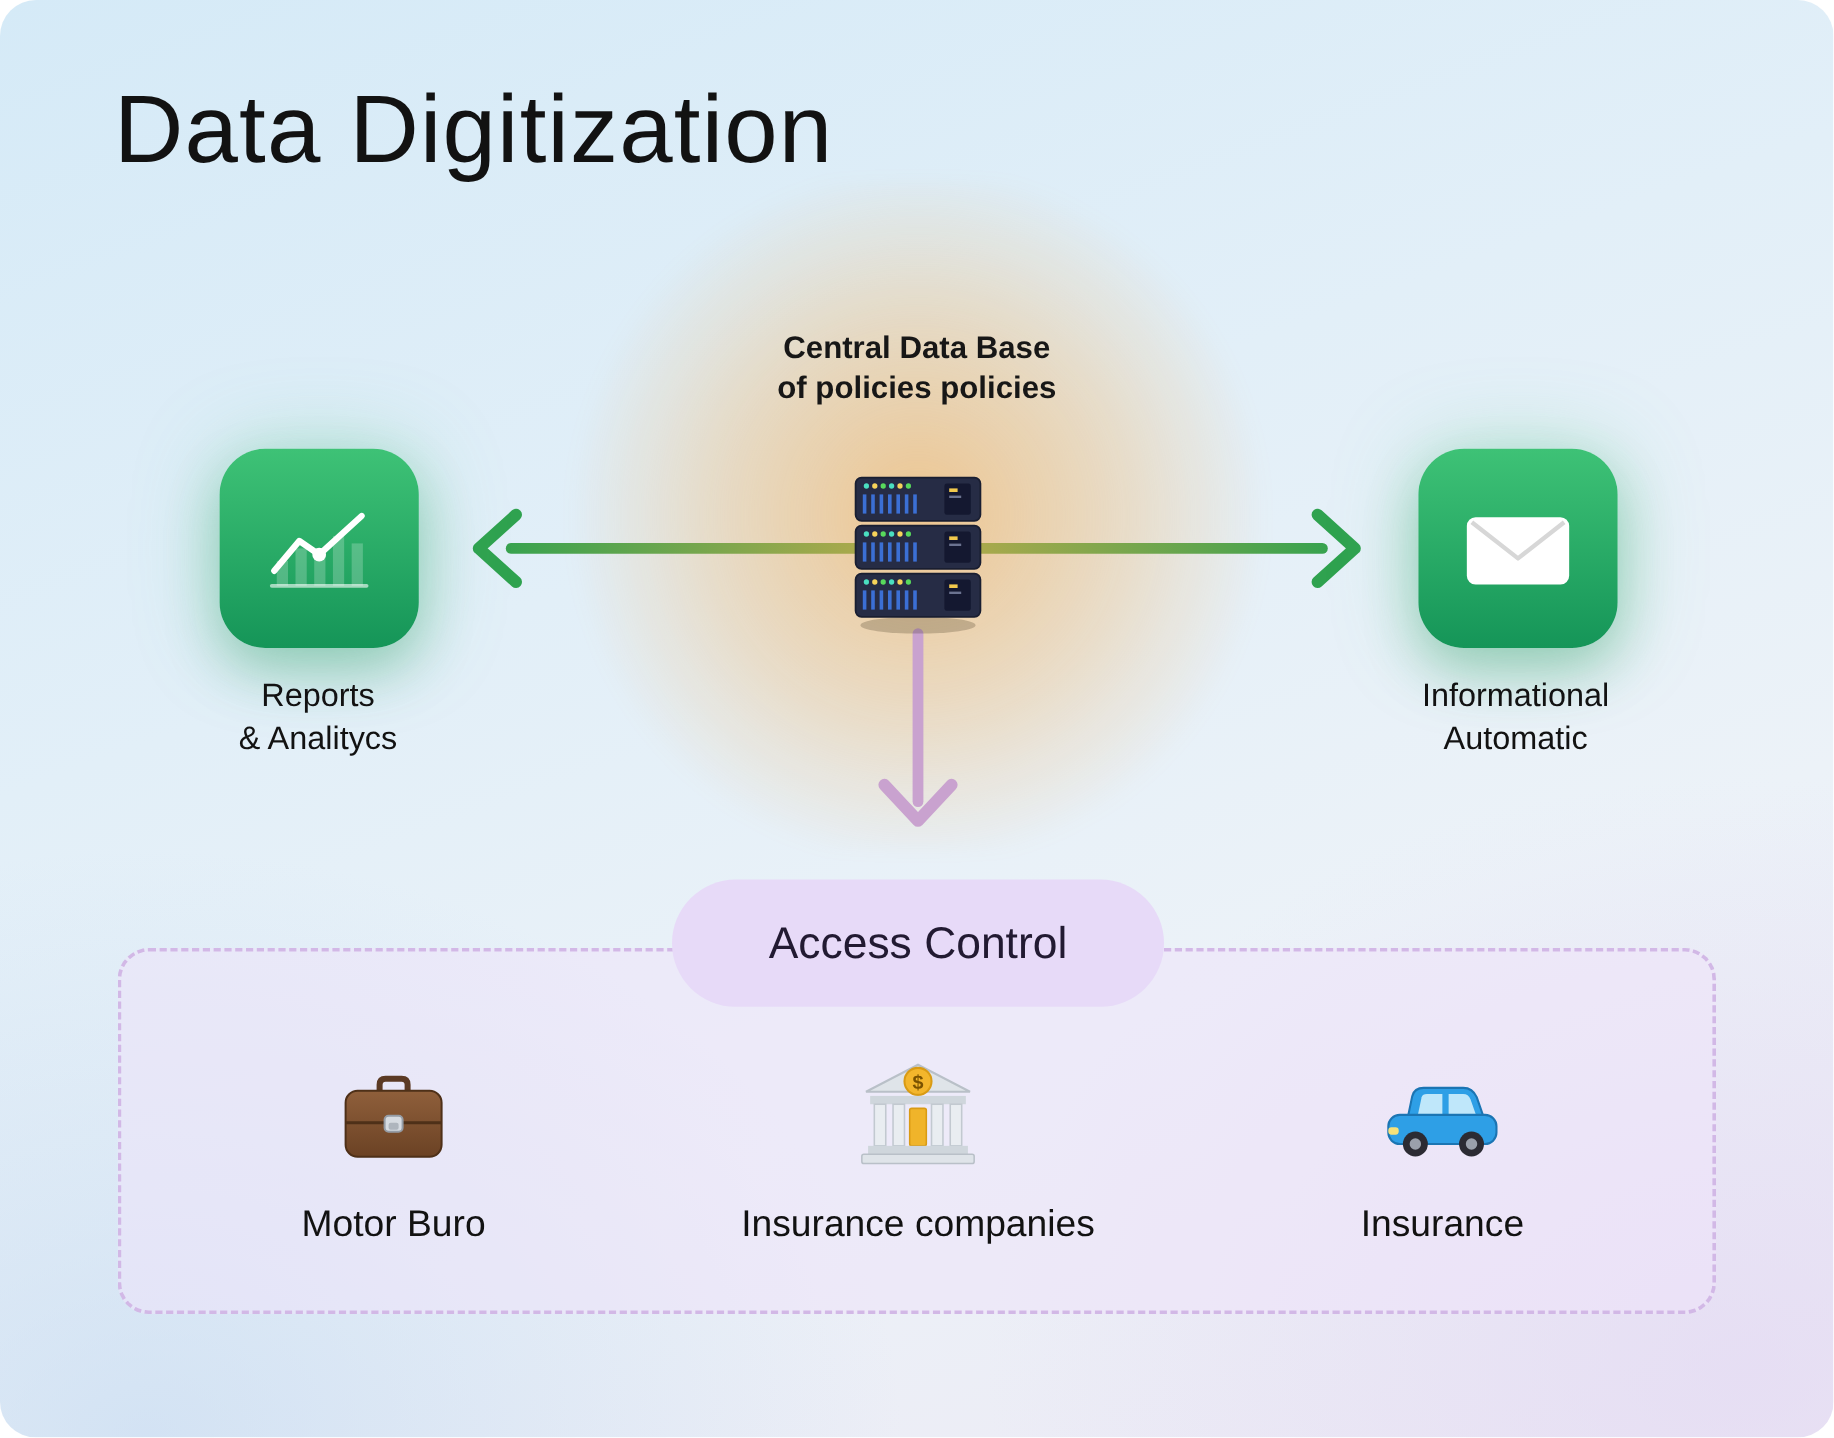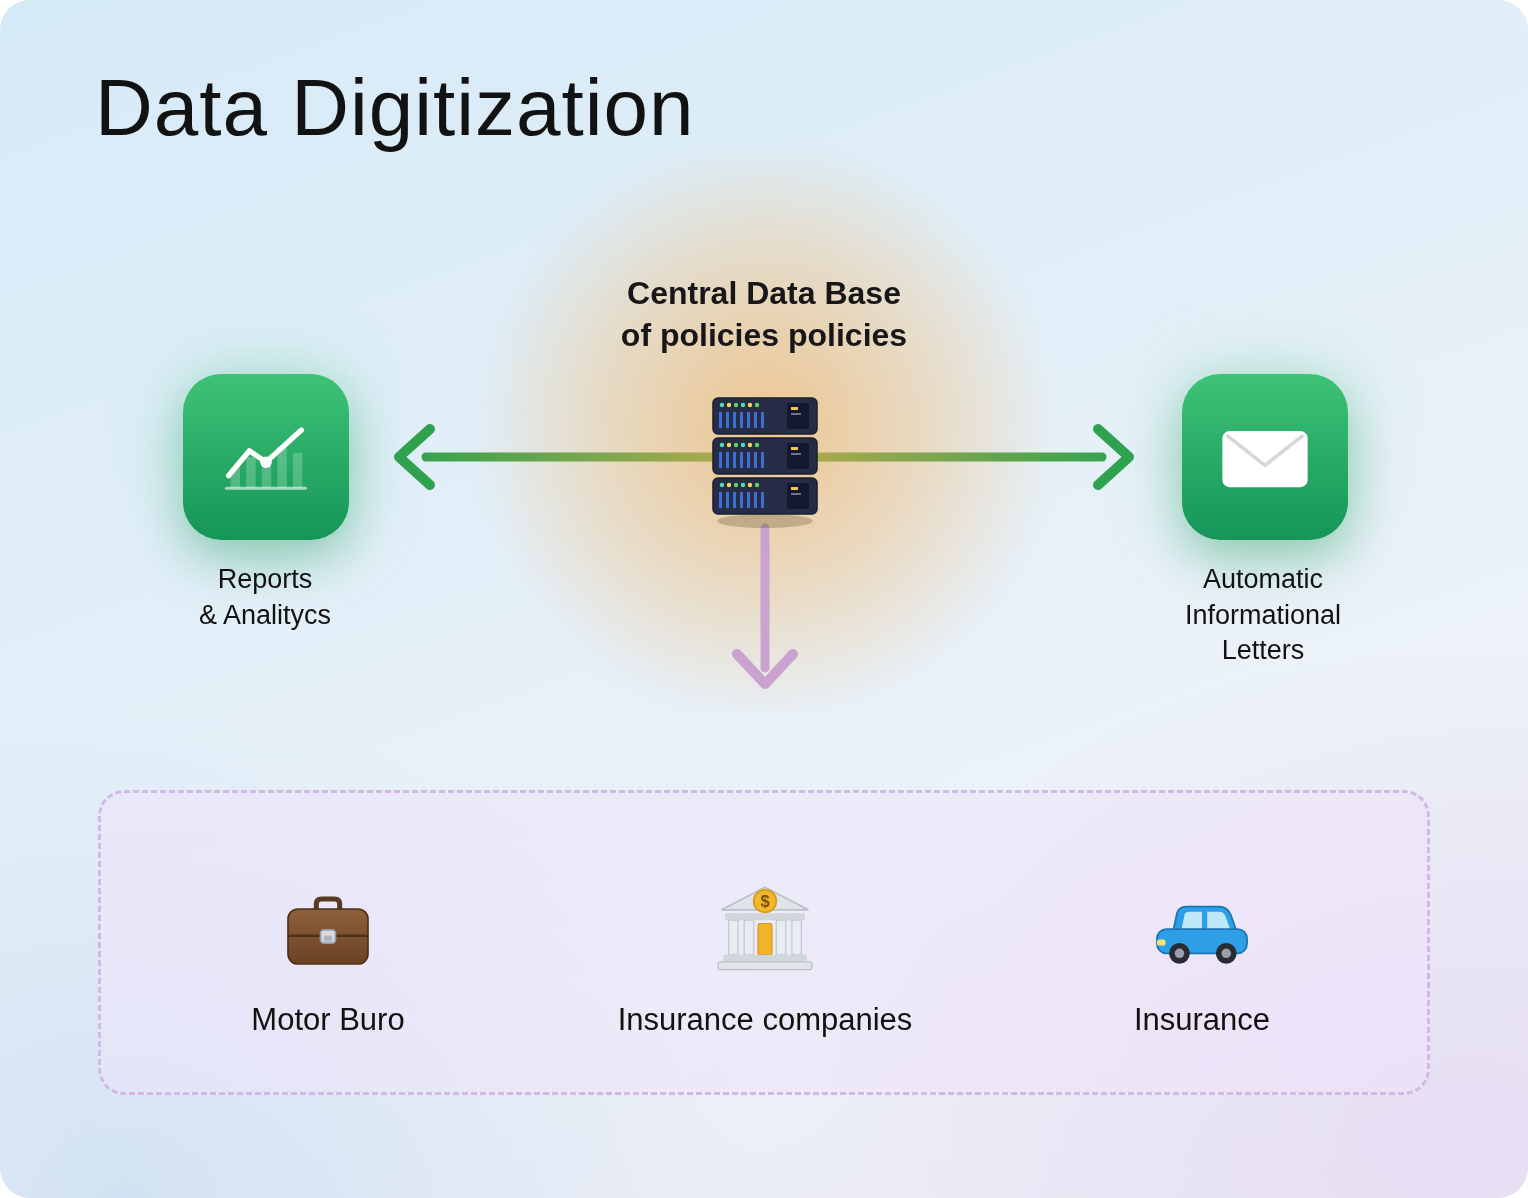--- a/index.html
+++ b/index.html
@@ -23,21 +23,21 @@
   }
 
   .title {
     position:absolute; left:95px; top:62px;
     font-size:80px; font-weight:500; letter-spacing:1px; color:#121212;
     z-index:3;
   }
 
   .center-label {
     position:absolute; left:459px; top:272px; width:610px;
-    text-align:center; font-size:32px; font-weight:700; color:#171717;
+    text-align:center; font-size:26px; font-weight:700; color:#171717;
     line-height:1.32; z-index:3;
   }
   .center-label span { display:block; }
 
   .arrows { position:absolute; left:0; top:0; width:1528px; height:1198px; z-index:1; pointer-events:none; }
 
   .server-wrap { position:absolute; left:703px; top:392px; width:124px; height:138px; z-index:2; }
 
   .app-icon {
     position:absolute; width:166px; height:166px; border-radius:38px;
@@ -215,26 +215,26 @@
     <span>&amp; Analitycs</span>
   </div>
 
   <div class="app-icon letters">
     <svg width="104" height="104" viewBox="0 0 100 100">
       <rect x="9" y="25" width="82" height="54" rx="7" fill="#ffffff"></rect>
       <path d="M13,29 L50,58 L87,29" fill="none" stroke="#d7d7d7" stroke-width="3.5" stroke-linejoin="round"></path>
     </svg>
   </div>
   <div class="node-label letters">
+    <span>Informational</span>
     <span>Automatic</span>
-    <span>Informational</span>
-    <span>Letters</span>
   </div>
 
   <div class="dashed-box"></div>
+  <div class="pill">Access Control</div>
 
   <div class="access-item motor">
     <div class="icon-box">
       <svg width="100" height="88" viewBox="0 0 120 100">
         <defs>
           <linearGradient id="bcase" x1="0" y1="0" x2="0" y2="1">
             <stop offset="0" stop-color="#8f5f3b"></stop>
               <stop offset="1" stop-color="#6b4224"></stop>
           </linearGradient>
         </defs>

